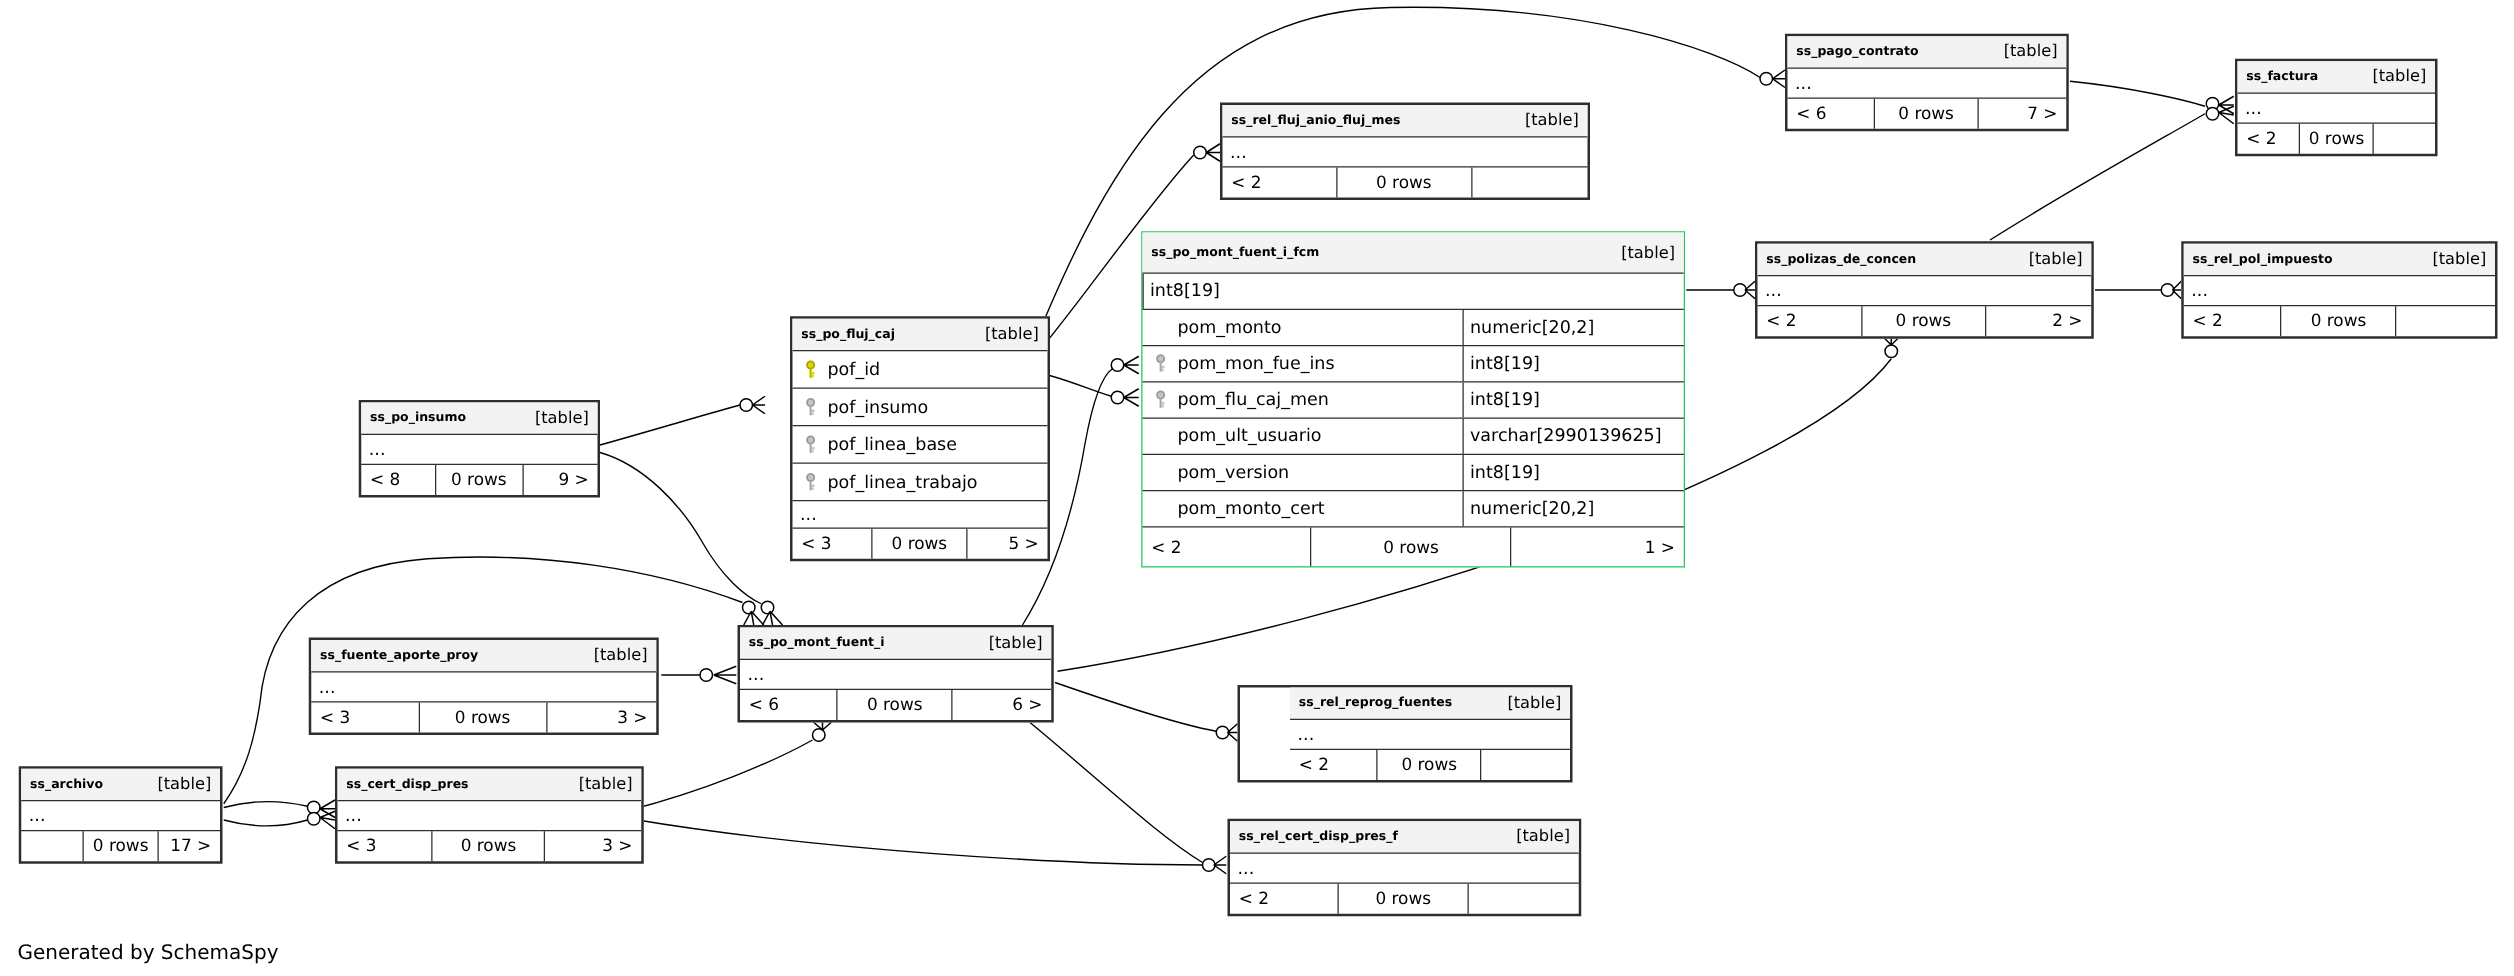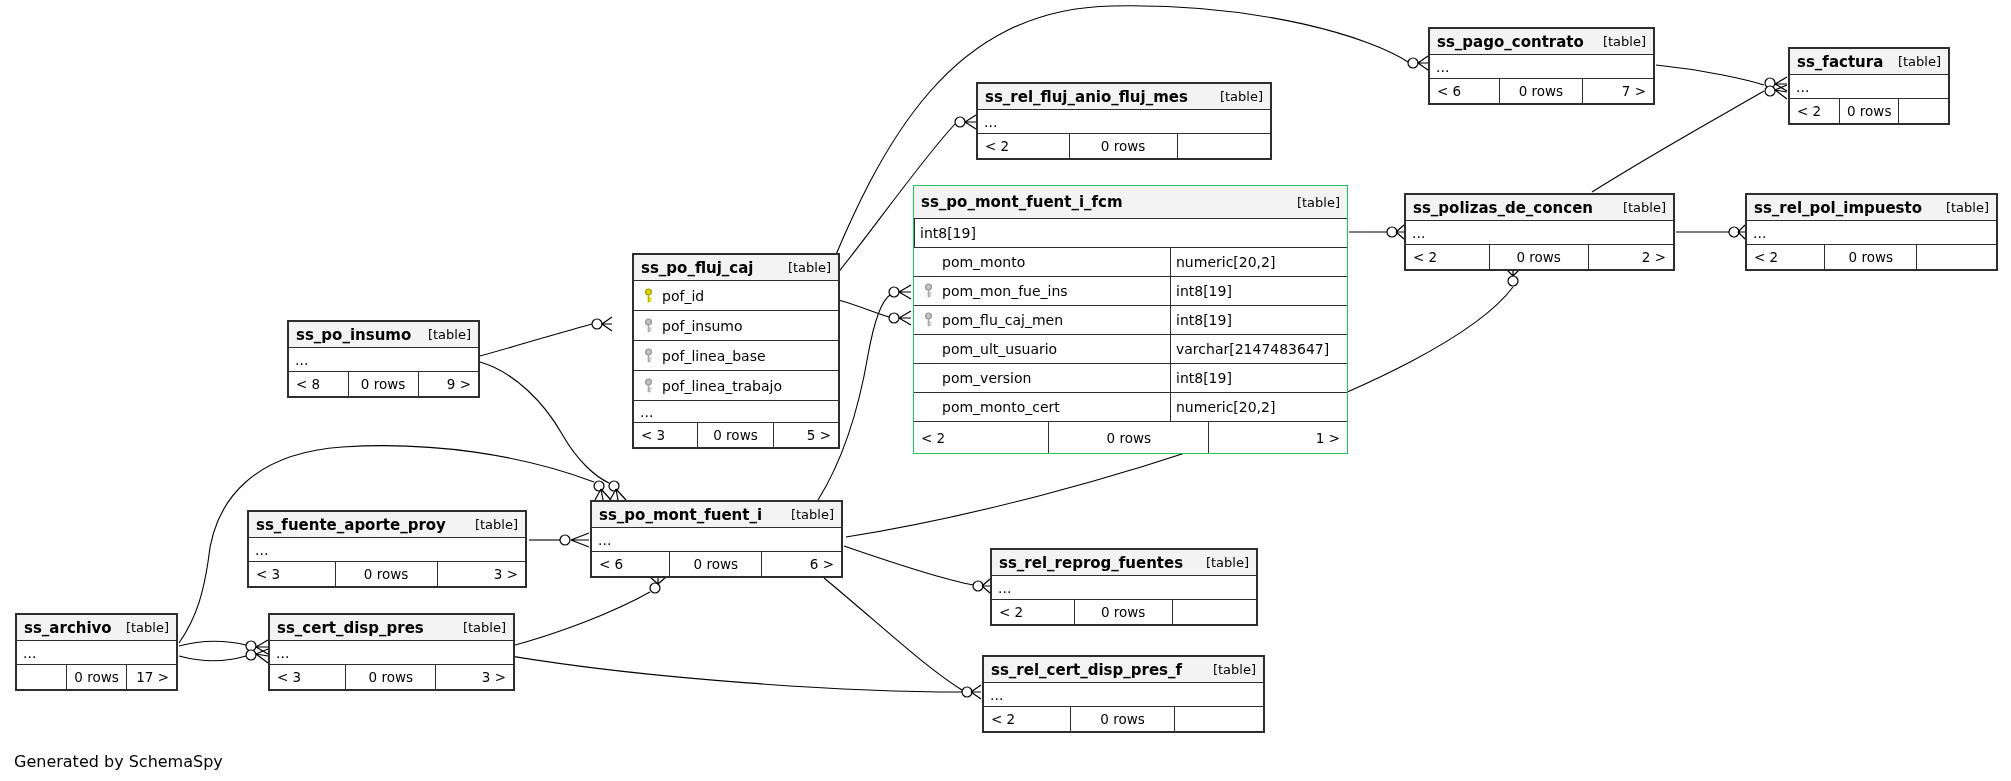--- a/index.html
+++ b/index.html
@@ -18,21 +18,21 @@
     position:absolute;background:#fff;border:2px solid #2e2e2e;
     box-sizing:border-box;font-size:14px;
   }
   .tbl.emph{border:1px solid #22c55e;}
   .hd{
     display:flex;justify-content:space-between;align-items:center;
     background:#f3f3f3;border-bottom:1.5px solid #2e2e2e;
     padding:0 7px;height:26px;box-sizing:border-box;white-space:nowrap;
   }
   .emph .hd{height:33px;}
-  .hd .nm{font-weight:bold;font-size:15px;}
+  .hd .nm{font-weight:bold;font-size:10px;}
   .hd .tag{font-size:13px;margin-left:12px;}
 
   .colrow{
     display:flex;align-items:stretch;border-bottom:1.5px solid #2e2e2e;
     height:30px;box-sizing:border-box;white-space:nowrap;
   }
   .emph .colrow{height:29px;}
   .cell-name{flex:1 1 auto;display:flex;align-items:center;gap:7px;padding:0 7px;box-sizing:border-box;}
   .emph .cell-name{flex:0 0 256px;}
   .cell-type{flex:1 1 auto;border-left:1.5px solid #2e2e2e;display:flex;align-items:center;padding:0 5px;box-sizing:border-box;}
@@ -196,21 +196,21 @@
           </span>
           <span>pom_flu_caj_men</span>
         </span>
         <span class="cell-type">int8[19]</span>
       </div>
       <div class="colrow">
         <span class="cell-name">
           <span class="keyspot"></span>
           <span>pom_ult_usuario</span>
         </span>
-        <span class="cell-type">varchar[2147483647]</span>
+        <span class="cell-type">varchar[2990139625]</span>
       </div>
       <div class="colrow">
         <span class="cell-name">
           <span class="keyspot"></span>
           <span>pom_version</span>
         </span>
         <span class="cell-type">int8[19]</span>
       </div>
       <div class="colrow">
         <span class="cell-name">
@@ -338,21 +338,21 @@
         <span class="nm">ss_po_mont_fuent_i</span>
         <span class="tag">[table]</span>
       </div>
       <div class="ellrow">...</div>
       <div class="ft">
         <span class="f1">&lt; 6</span>
         <span class="f2">0 rows</span>
         <span class="f3">6 &gt;</span>
       </div>
     </div>
-    <div class="tbl small" style="left: 990px; top: 548px; width: 268px;">
+    <div class="tbl small" style="left: 990px; top: 548px; width: 268px; padding-left: 40px;">
       <div class="hd">
         <span class="nm">ss_rel_reprog_fuentes</span>
         <span class="tag">[table]</span>
       </div>
       <div class="ellrow">...</div>
       <div class="ft">
         <span class="f1">&lt; 2</span>
         <span class="f2">0 rows</span>
         <span class="f3"></span>
       </div>

